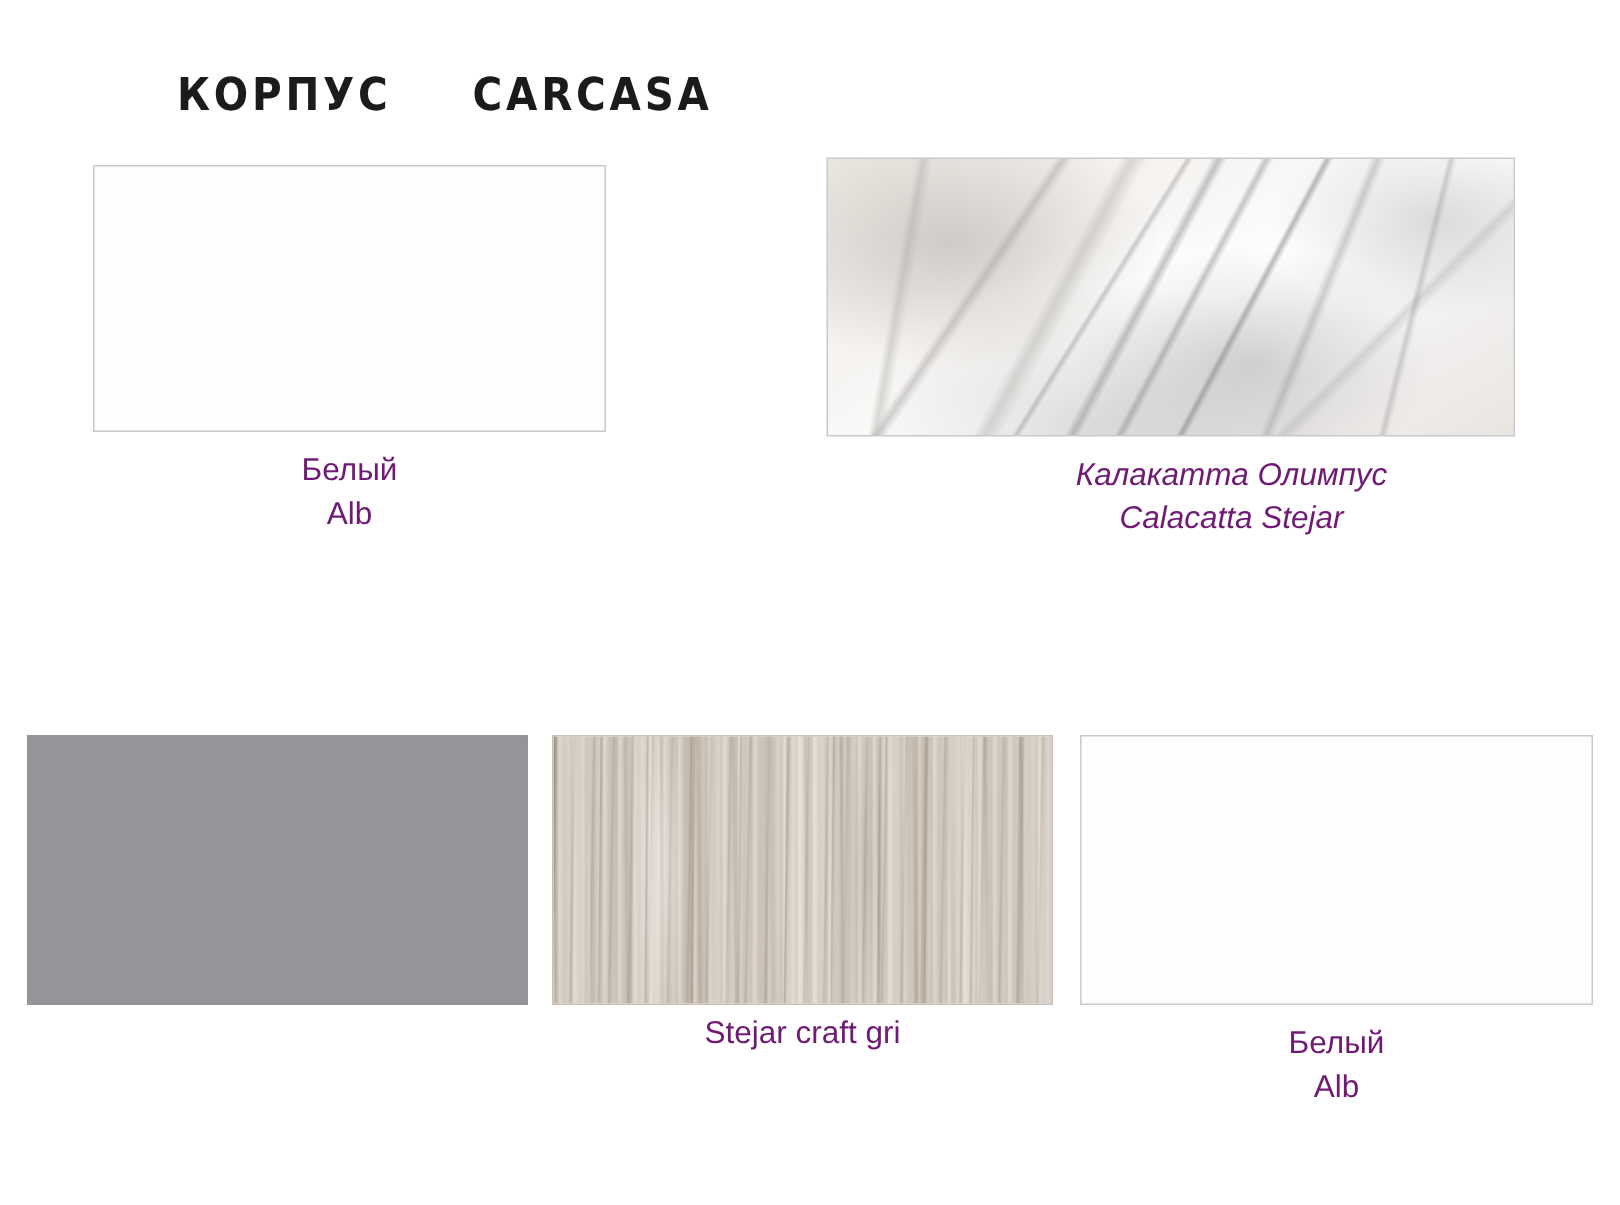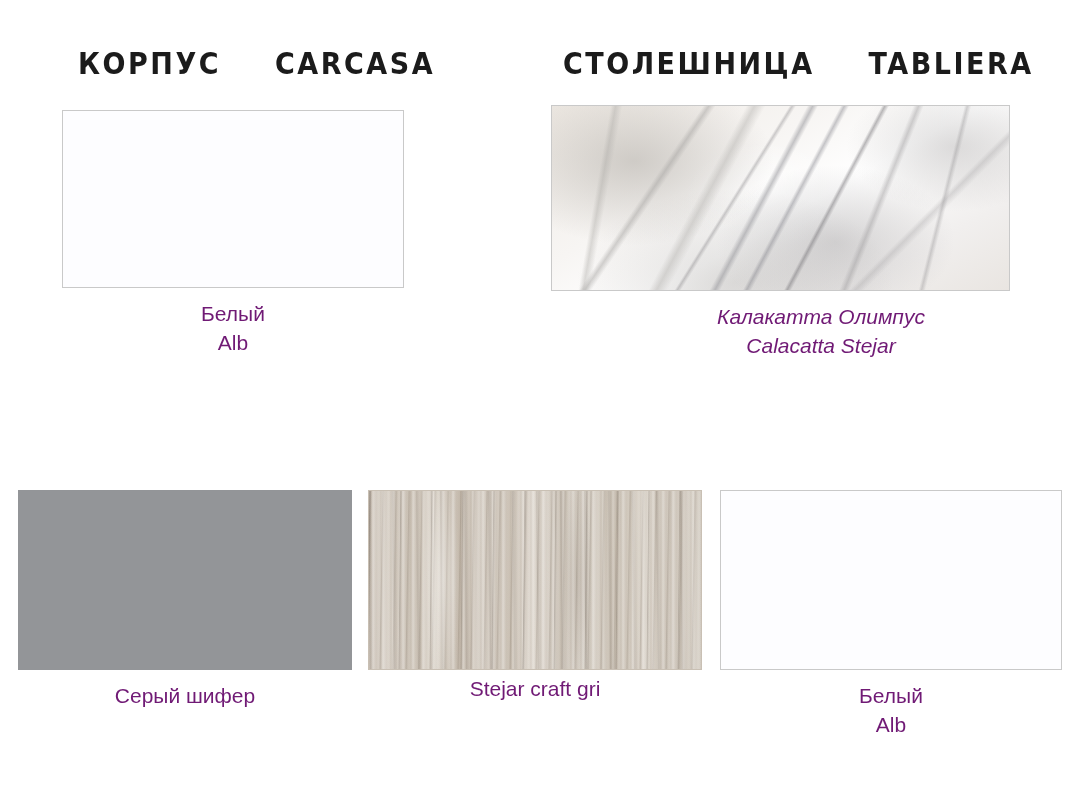--- a/index.html
+++ b/index.html
@@ -20,20 +20,21 @@
     position: absolute;
     inset: 0;
   }
 
   
   .heading-row {
     position: absolute;
     display: flex;
     align-items: baseline;
     white-space: nowrap;
+    margin-left: 40px;
   }
   .heading {
     font-family: "DejaVu Sans", sans-serif;
     font-weight: bold;
     font-size: 27px;
     letter-spacing: 2.5px;
     color: #1b1b1b;
     transform: scale(1.0, 1.12);
     transform-origin: left bottom;
   }
@@ -170,41 +171,36 @@
 </head>
 <body>
 
 <div class="page">
 
   <div class="heading-row" id="heading-carcasa-row">
     <span class="heading">КОРПУС</span>
     <span class="heading second">CARCASA</span>
   </div>
 
-  <div class="heading-row" id="heading-tabliera-row">
-    <span class="heading">СТОЛЕШНИЦА</span>
-    <span class="heading second">TABLIERA</span>
-  </div>
 
   <div class="swatch-group" id="group-carcasa">
     <div class="swatch" id="swatch-carcasa"></div>
     <div class="swatch-label ru">Белый</div>
     <div class="swatch-label ro">Alb</div>
   </div>
 
   <div class="swatch-group" id="group-tabliera">
     <div class="swatch" id="swatch-tabliera"></div>
     <div class="swatch-label ru">Калакатта Олимпус</div>
     <div class="swatch-label ro">Calacatta Stejar</div>
   </div>
 
 
   <div class="swatch-group" id="group-fatada-grey">
     <div class="swatch" id="swatch-fatada-grey"></div>
-    <div class="swatch-label ru">Серый шифер</div>
   </div>
 
   <div class="swatch-group" id="group-fatada-oak">
     <div class="swatch" id="swatch-fatada-oak"></div>
     <div class="swatch-label ro">Stejar craft gri</div>
   </div>
 
   <div class="swatch-group" id="group-fatada-white">
     <div class="swatch" id="swatch-fatada-white"></div>
     <div class="swatch-label ru">Белый</div>

